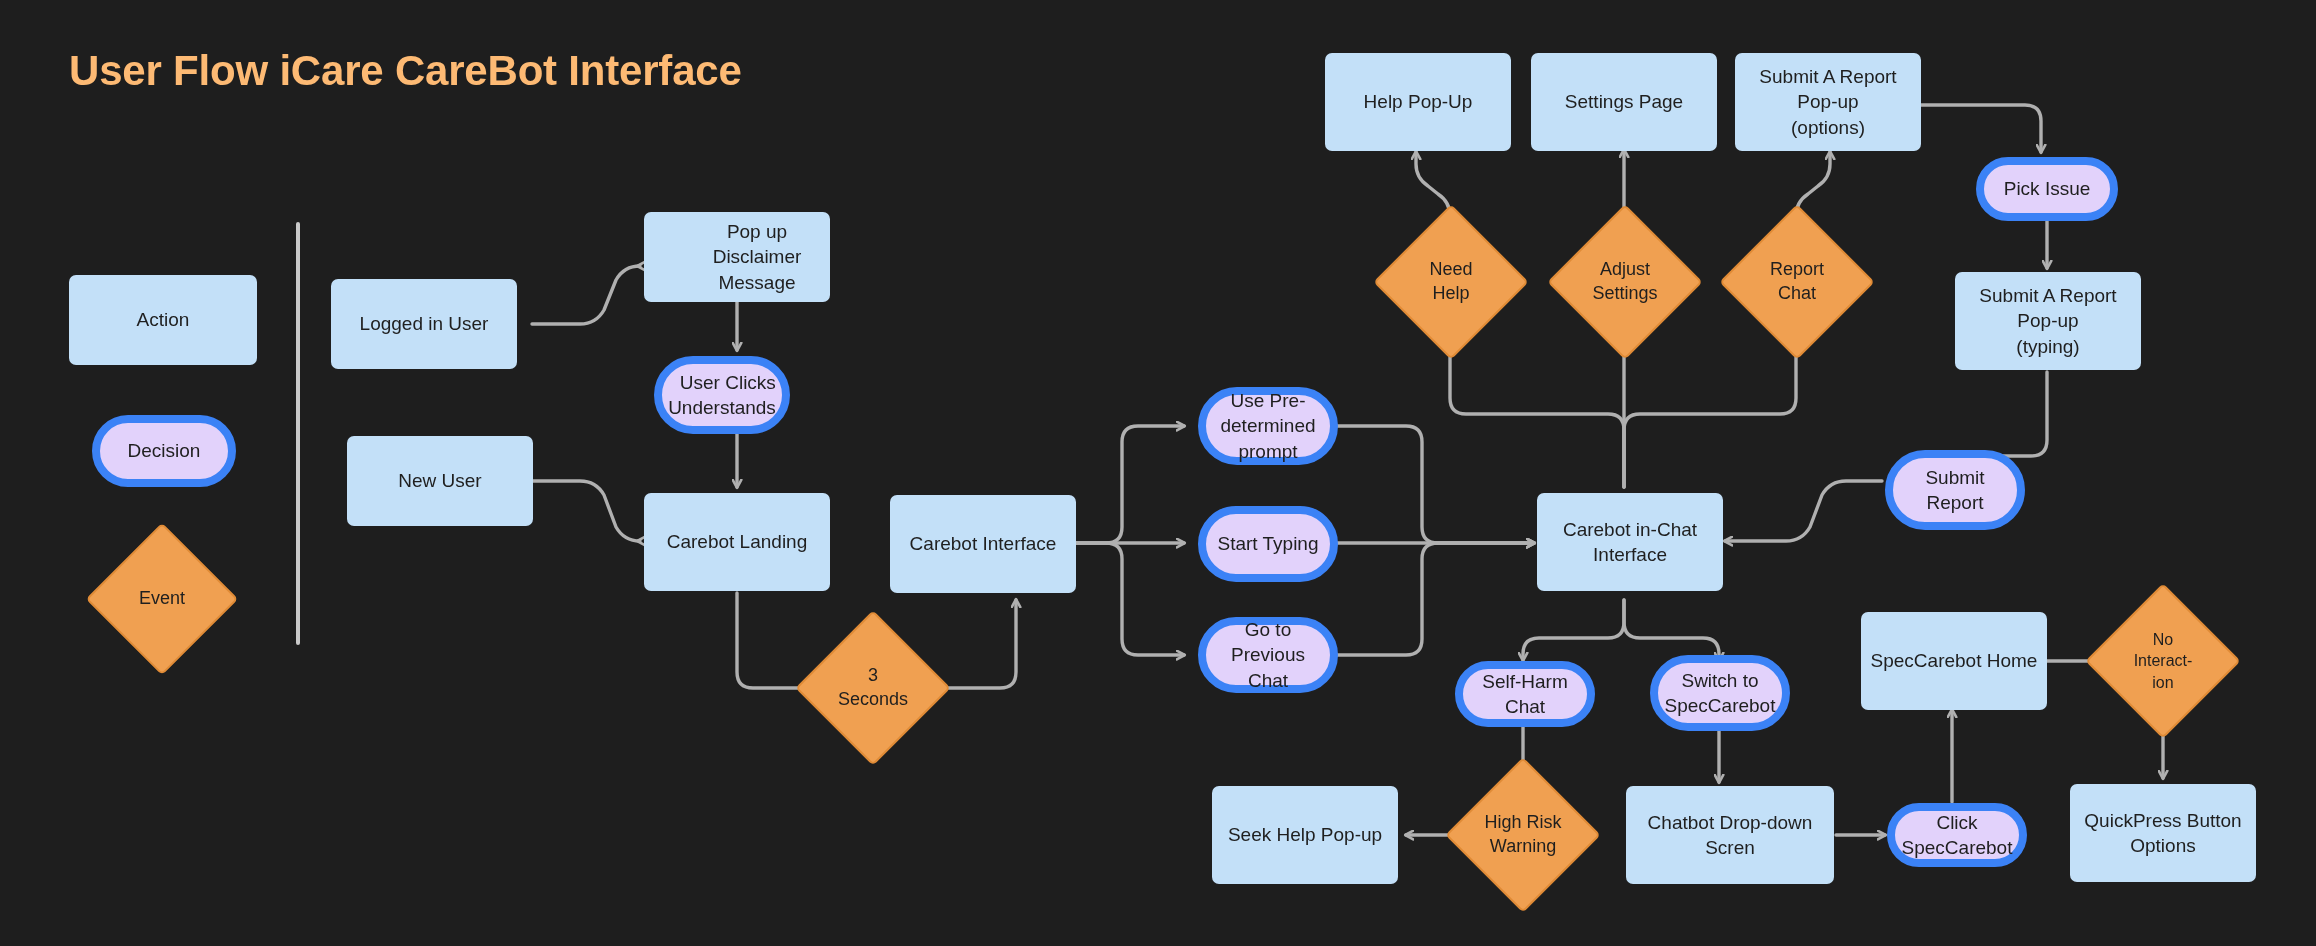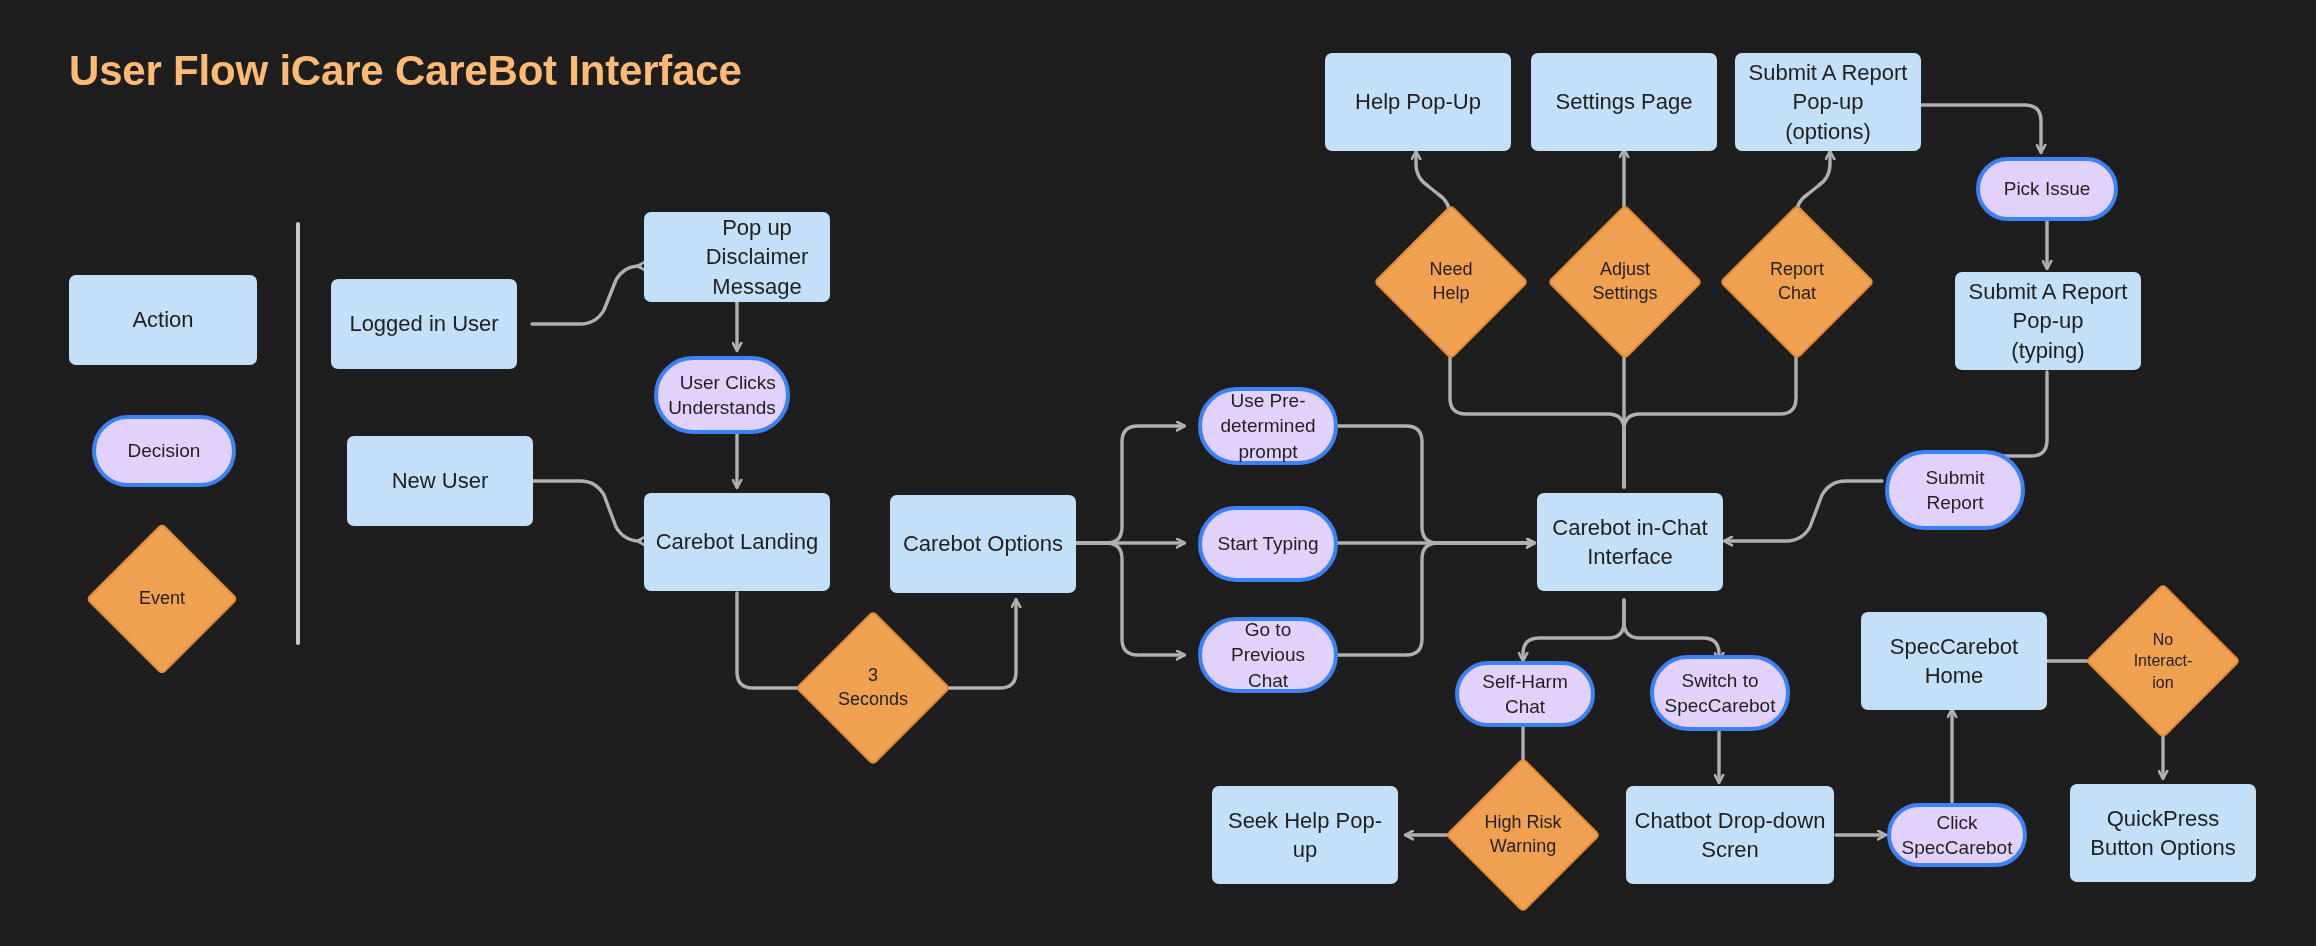--- a/index.html
+++ b/index.html
@@ -34,25 +34,25 @@
   }
   .node .lbl {
     display: block;
     line-height: 1.33;
     white-space: pre-line;
     padding: 0 8px;
   }
   .action {
     background: #c3e0f8;
     border-radius: 7px;
-    font-size: 22px;
+    font-size: 19px;
   }
   .decision {
     background: #e2d2fb;
-    border: 4px solid #3b82f6;
+    border: 8px solid #3b82f6;
     border-radius: 48px;
     font-size: 19px;
   }
   .event {
     background: transparent;
     font-size: 18px;
   }
   .event .dia {
     position: absolute;
     left: 0; top: 0;
@@ -205,21 +205,21 @@
     <span class="lbl">Carebot Landing</span>
   </div>
 
   <div class="node event" style="left:818px; top:633px; width:110px; height:110px;">
     <span class="dia"></span>
     <span class="lbl">3
 Seconds</span>
   </div>
 
   <div class="node action" style="left:890px; top:495px; width:186px; height:98px;">
-    <span class="lbl">Carebot Options</span>
+    <span class="lbl">Carebot Interface</span>
   </div>
 
   <div class="node decision" style="left:1198px; top:387px; width:140px; height:78px;">
     <span class="lbl">Use Pre-determined
 prompt</span>
   </div>
 
   <div class="node decision" style="left:1198px; top:506px; width:140px; height:76px;">
     <span class="lbl">Start Typing</span>
   </div>

